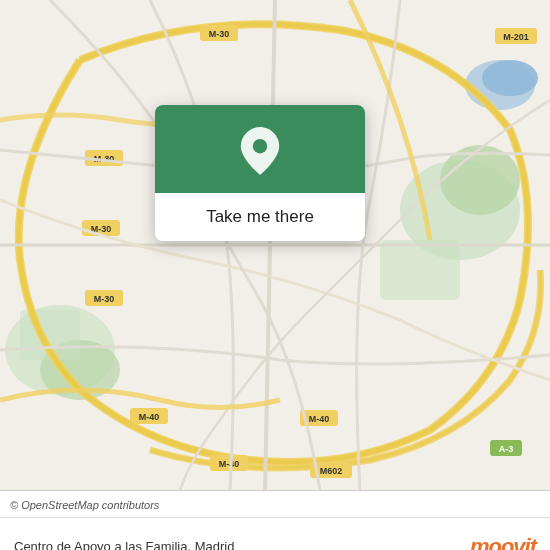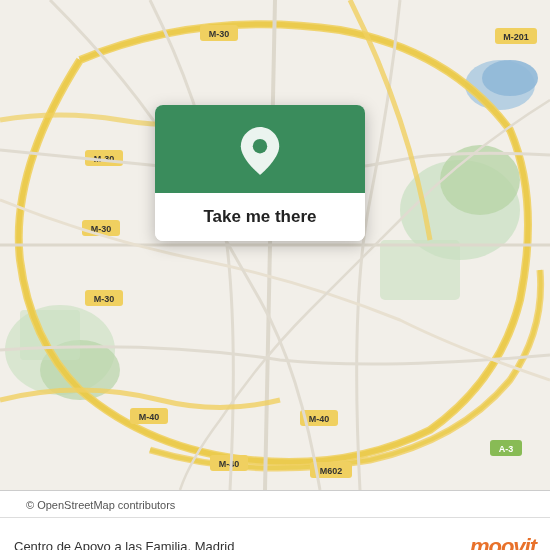--- a/index.html
+++ b/index.html
@@ -65,21 +65,21 @@
       height: 48px;
     }
 
     #take-me-there-btn {
       width: 100%;
       padding: 14px 16px;
       background: white;
       border: none;
       cursor: pointer;
       font-size: 17px;
-      font-weight: 700;
+      font-weight: 400;
       color: #222;
       text-align: center;
     }
 
     
     #bottom-bar {
       width: 550px;
       height: 60px;
       background: white;
       border-top: 1px solid #ddd;
@@ -175,21 +175,21 @@
         <svg class="location-pin" viewBox="0 0 48 60" xmlns="http://www.w3.org/2000/svg">
           <path d="M24 0 C11 0 0 11 0 24 C0 40 24 60 24 60 C24 60 48 40 48 24 C48 11 37 0 24 0 Z" fill="white" opacity="0.9"></path>
           <circle cx="24" cy="24" r="9" fill="#3a8c5c"></circle>
         </svg>
       </div>
       <button id="take-me-there-btn">Take me there</button>
     </div>
   </div>
 
   <div style="background:white; border-top: 1px solid #ccc;">
-    <div style="padding: 4px 26px; background: rgba(255,255,255,0.85);">
+    <div style="padding: 4px 10px; background: rgba(255,255,255,0.85); font-style: italic;">
       <span style="font-size: 11px; color: #555;">© OpenStreetMap contributors</span>
     </div>
     <div id="bottom-bar" style="display:flex; align-items:center; justify-content:space-between; padding: 4px 14px 6px; background:white;">
       <span style="font-size: 13px; color: #333; font-weight:400;">Centro de Apoyo a las Familia, Madrid</span>
       <div id="moovit-logo" style="display:flex; align-items:center;">
         <span style="font-size:22px; font-weight:900; color:#e8712a; font-style:italic; letter-spacing:-1px; font-family:Arial Black, Arial, sans-serif;">moovit</span>
       </div>
     </div>
   </div>
 

